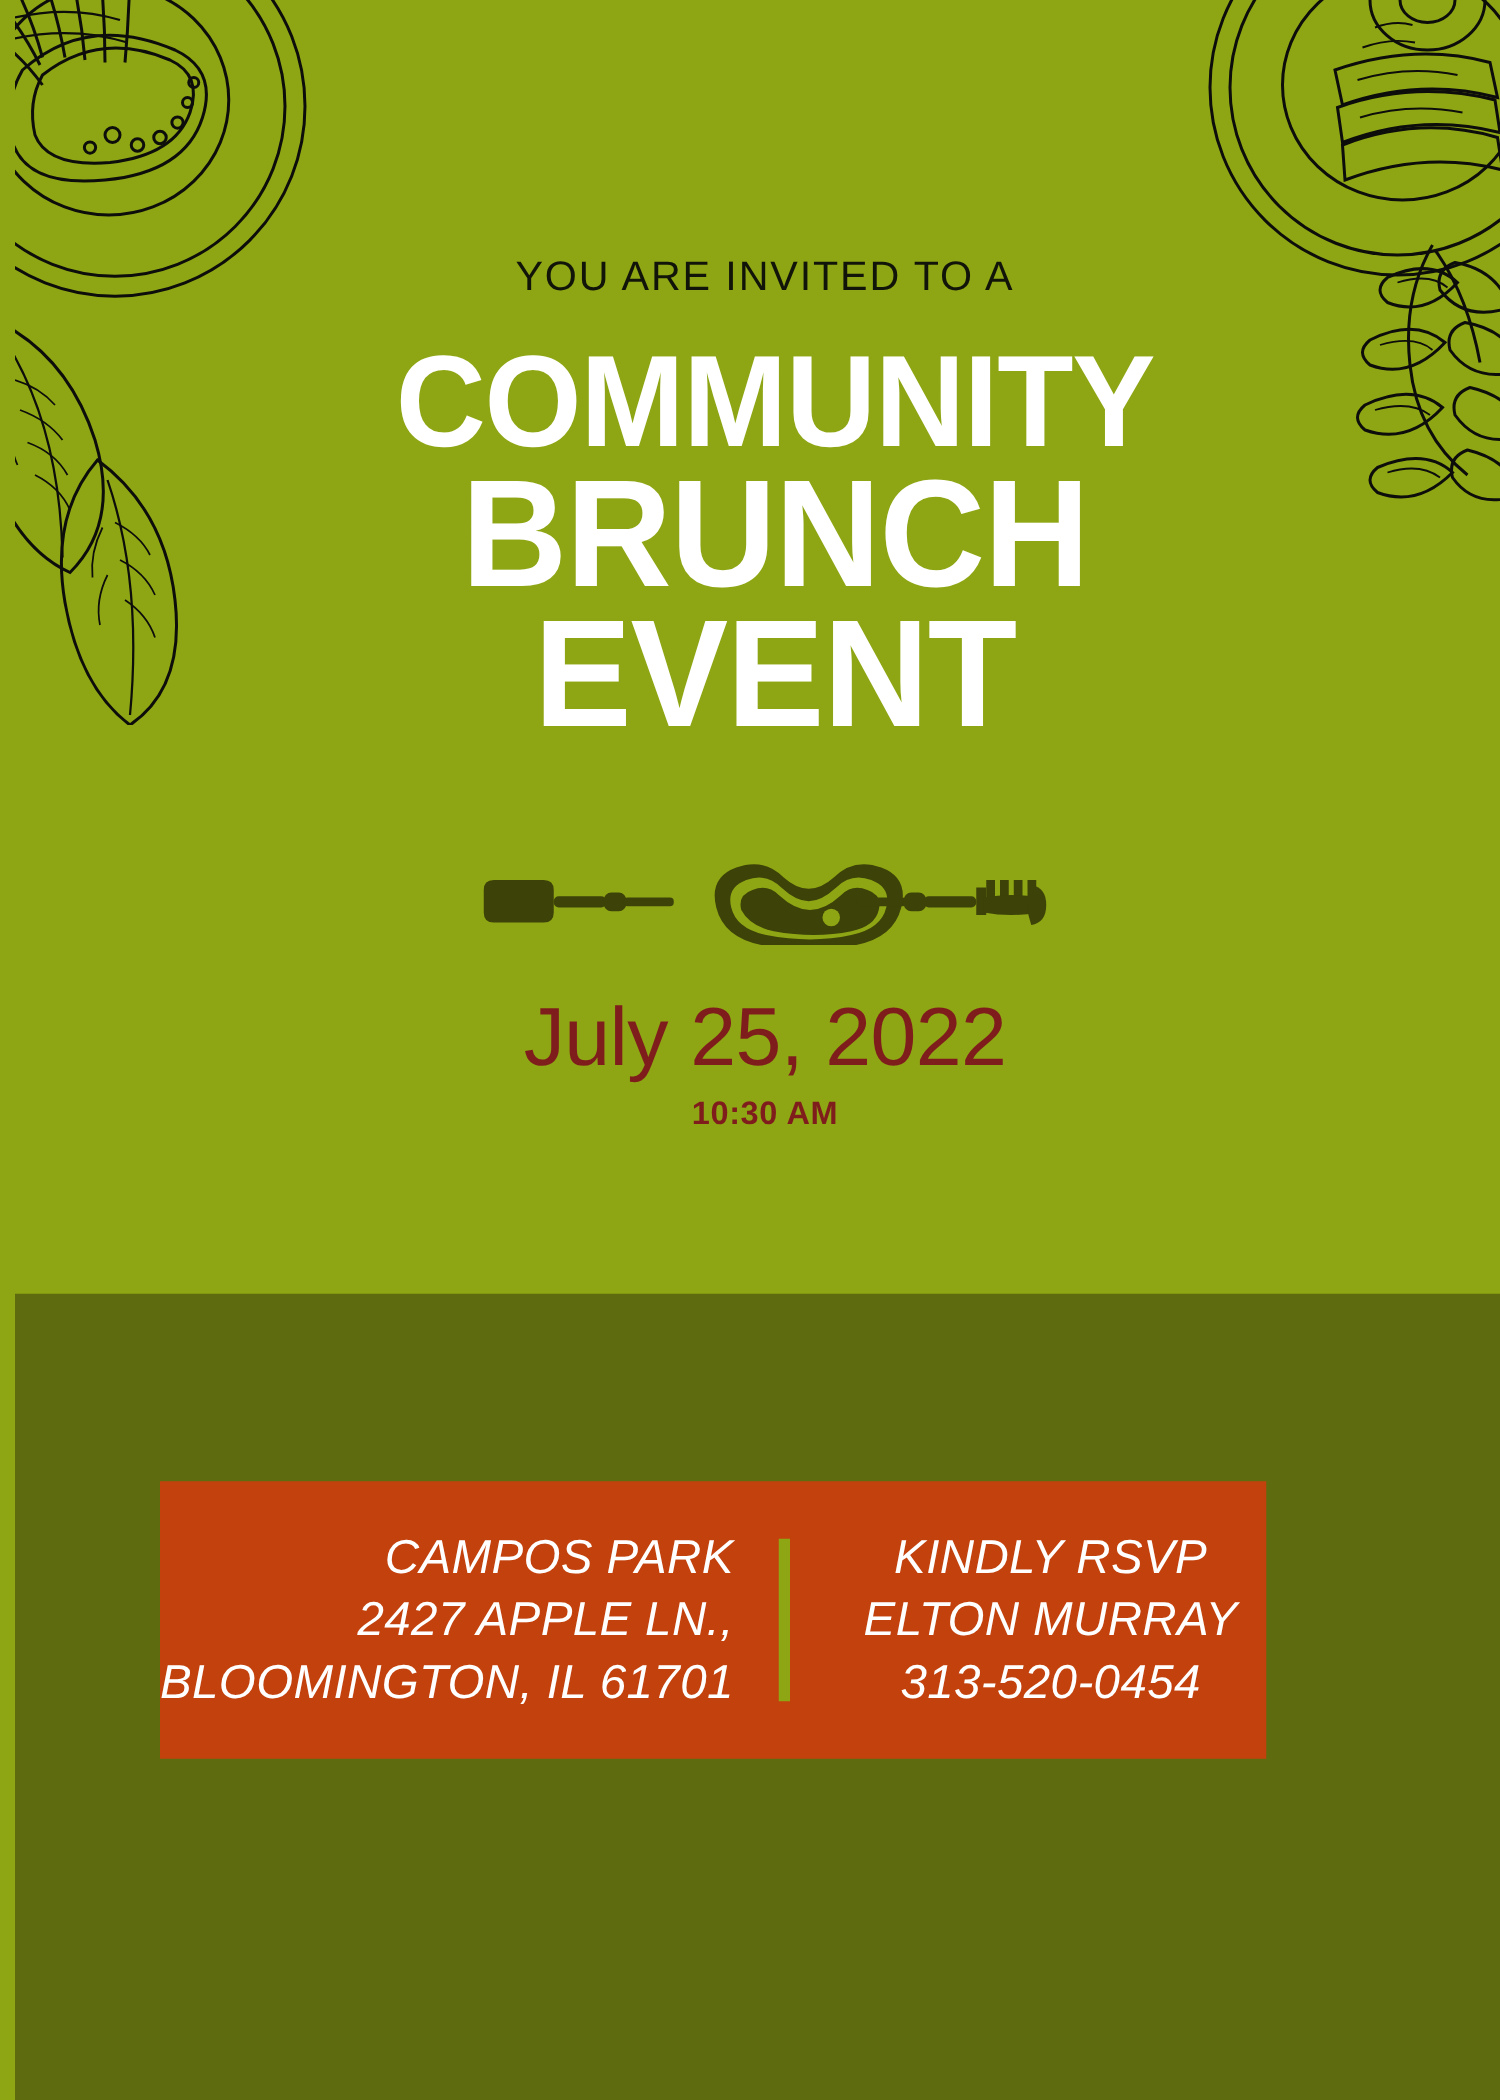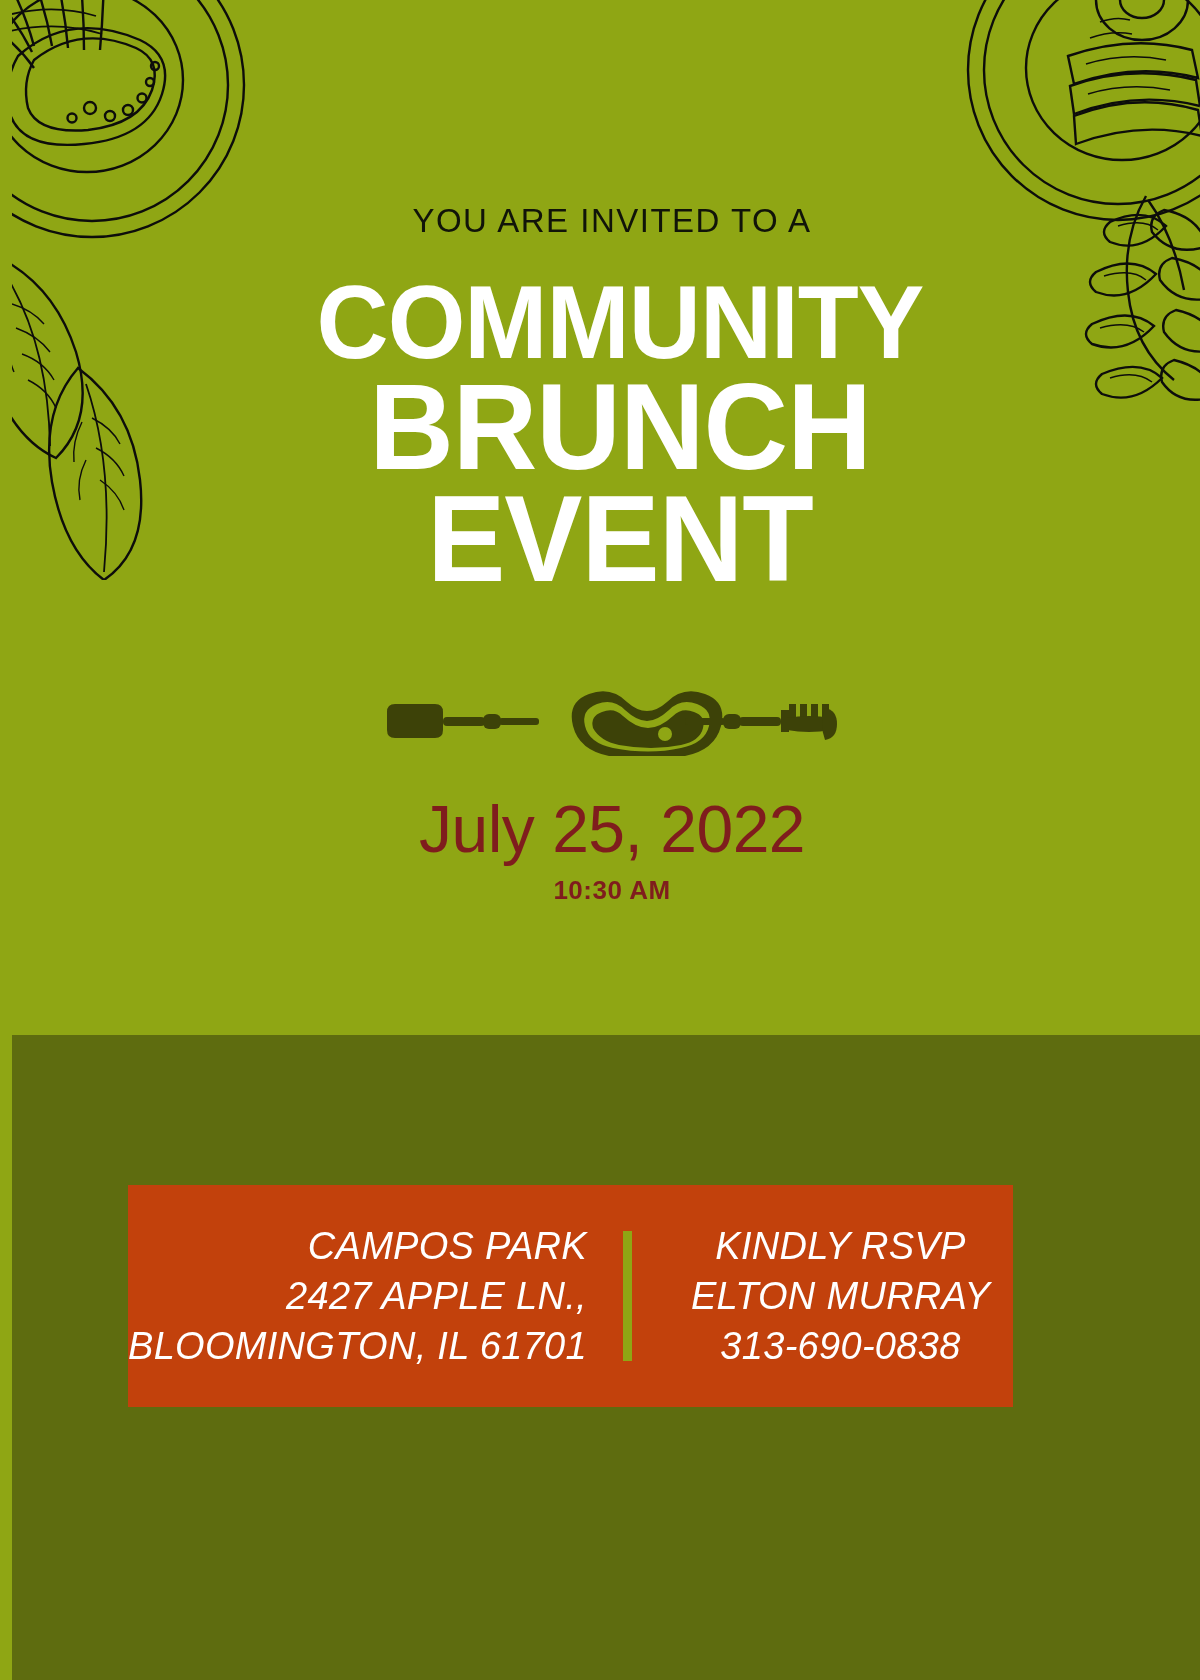--- a/index.html
+++ b/index.html
@@ -250,17 +250,17 @@
   <div class="infobox">
     <div class="col col-left">
       <span class="ln">CAMPOS PARK</span>
       <span class="ln">2427 APPLE LN.,</span>
       <span class="ln">BLOOMINGTON, IL 61701</span>
     </div>
     <div class="vrule"></div>
     <div class="col col-right">
       <span class="ln">KINDLY RSVP</span>
       <span class="ln">ELTON MURRAY</span>
-      <span class="ln">313-690-0838</span>
+      <span class="ln">313-520-0454</span>
     </div>
   </div>
 
 </div>
 
 </body></html>

